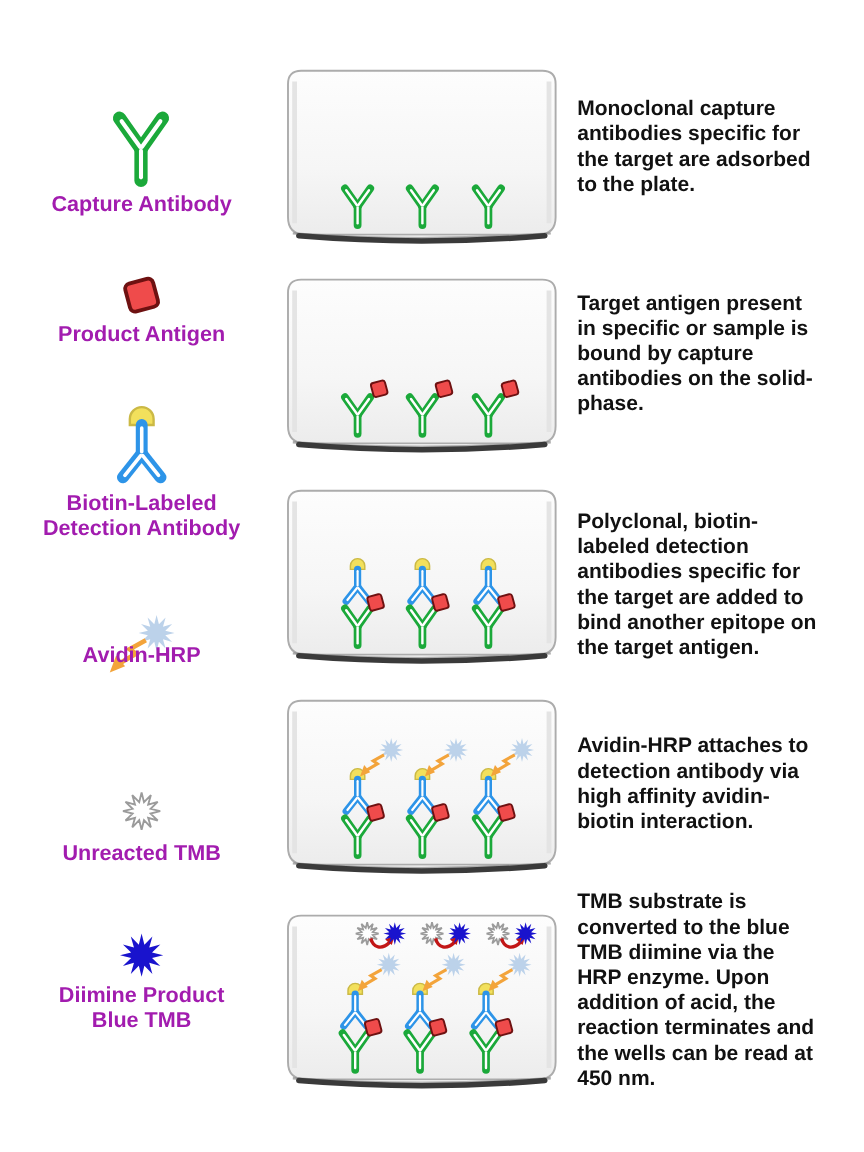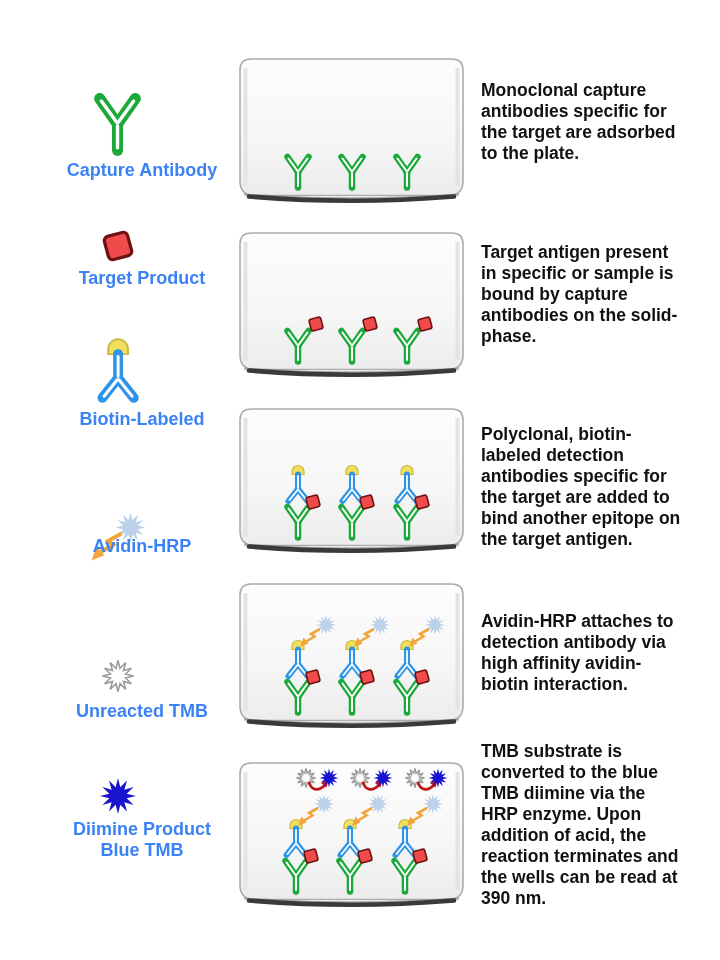--- a/index.html
+++ b/index.html
@@ -4,21 +4,21 @@
 <style>
   html,body{margin:0;padding:0;background:#FFFFFF;}
   .canvas{
     position:relative;width:720px;height:960px;background:#FFFFFF;overflow:hidden;
     font-family:"Liberation Sans", sans-serif;
   }
   .abs{position:absolute;}
   svg{overflow:visible;display:block;}
   .legend-label{
     position:absolute;left:0;width:236px;text-align:center;
-    font-weight:bold;font-size:18px;line-height:21px;color:#3b82f6;margin-left:24px;
+    font-weight:bold;font-size:18px;line-height:21px;color:#a21caf;
   }
   .step-text{
     position:absolute;left:481px;width:205px;text-align:left;
     font-weight:bold;font-size:17.5px;line-height:21px;color:#111111;
   }
   .plate{position:absolute;left:237px;}
 </style>
 </head>
 <body>
 
@@ -114,28 +114,29 @@
     <use href="#green-ab" transform="translate(92,2) scale(1.7)"></use>
   </svg>
   <div class="legend-label" style="top:160px">
     <div>Capture Antibody</div>
   </div>
 
   <svg class="abs" style="left:0;top:228px" width="236" height="36">
     <use href="#antigen" transform="translate(118,18) scale(2.0)"></use>
   </svg>
   <div class="legend-label" style="top:268px">
-    <div>Target Product</div>
+    <div>Product Antigen</div>
   </div>
 
   <svg class="abs" style="left:0;top:332px" width="236" height="72">
     <use href="#blue-ab" transform="translate(95,1.5) scale(1.65)"></use>
   </svg>
   <div class="legend-label" style="top:409px">
     <div>Biotin-Labeled</div>
+    <div>Detection Antibody</div>
   </div>
 
   <svg class="abs" style="left:0;top:508px" width="236" height="58">
     <use href="#avidin" transform="translate(90,39) scale(1.5)"></use>
   </svg>
   <div class="legend-label" style="top:536px">
     <div>Avidin-HRP</div>
   </div>
 
   <svg class="abs" style="left:0;top:656px" width="236" height="40">
@@ -185,15 +186,15 @@
     <use href="#plate-shape"></use>
     <use href="#stage5" x="33" y="6"></use>
     <use href="#stage5" x="87" y="6"></use>
     <use href="#stage5" x="142" y="6"></use>
   </svg>
 
   <div class="step-text" style="top:80px">Monoclonal capture antibodies specific for the target are adsorbed to the plate.</div>
   <div class="step-text" style="top:242px">Target antigen present in specific or sample is bound by capture antibodies on the solid-phase.</div>
   <div class="step-text" style="top:424px">Polyclonal, biotin-labeled detection antibodies specific for the target are added to bind another epitope on the target antigen.</div>
   <div class="step-text" style="top:611px">Avidin-HRP attaches to detection antibody via high affinity avidin-biotin interaction.</div>
-  <div class="step-text" style="top:741px">TMB substrate is converted to the blue TMB diimine via the HRP enzyme. Upon addition of acid, the reaction terminates and the wells can be read at 390 nm.</div>
+  <div class="step-text" style="top:741px">TMB substrate is converted to the blue TMB diimine via the HRP enzyme. Upon addition of acid, the reaction terminates and the wells can be read at 450 nm.</div>
 
 </div>
 
 </body></html>

